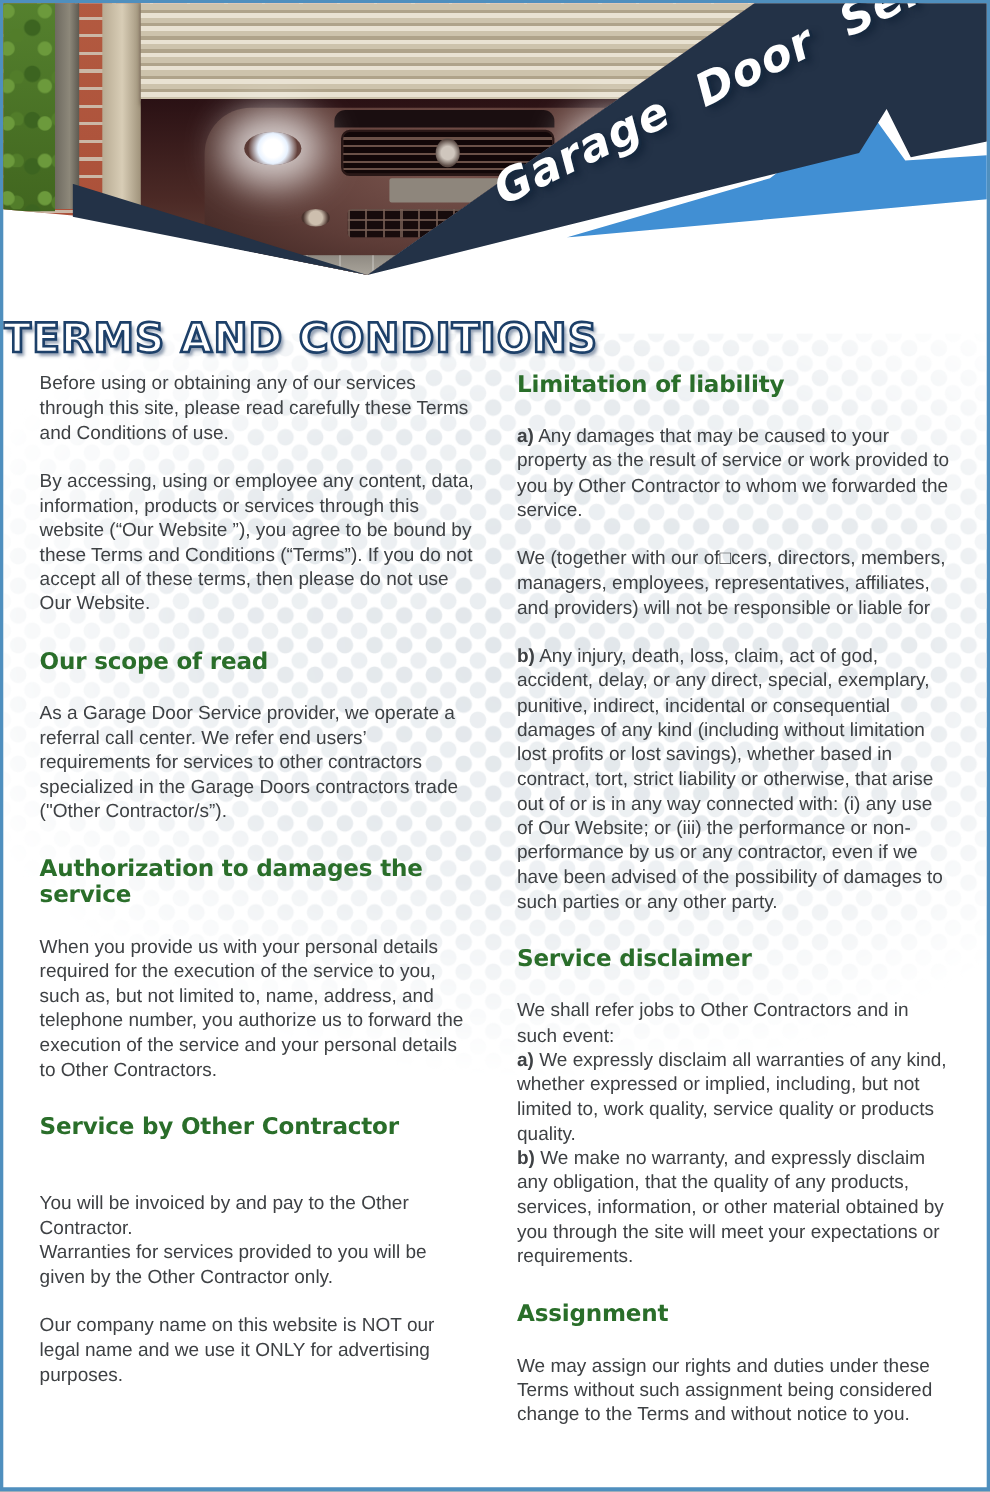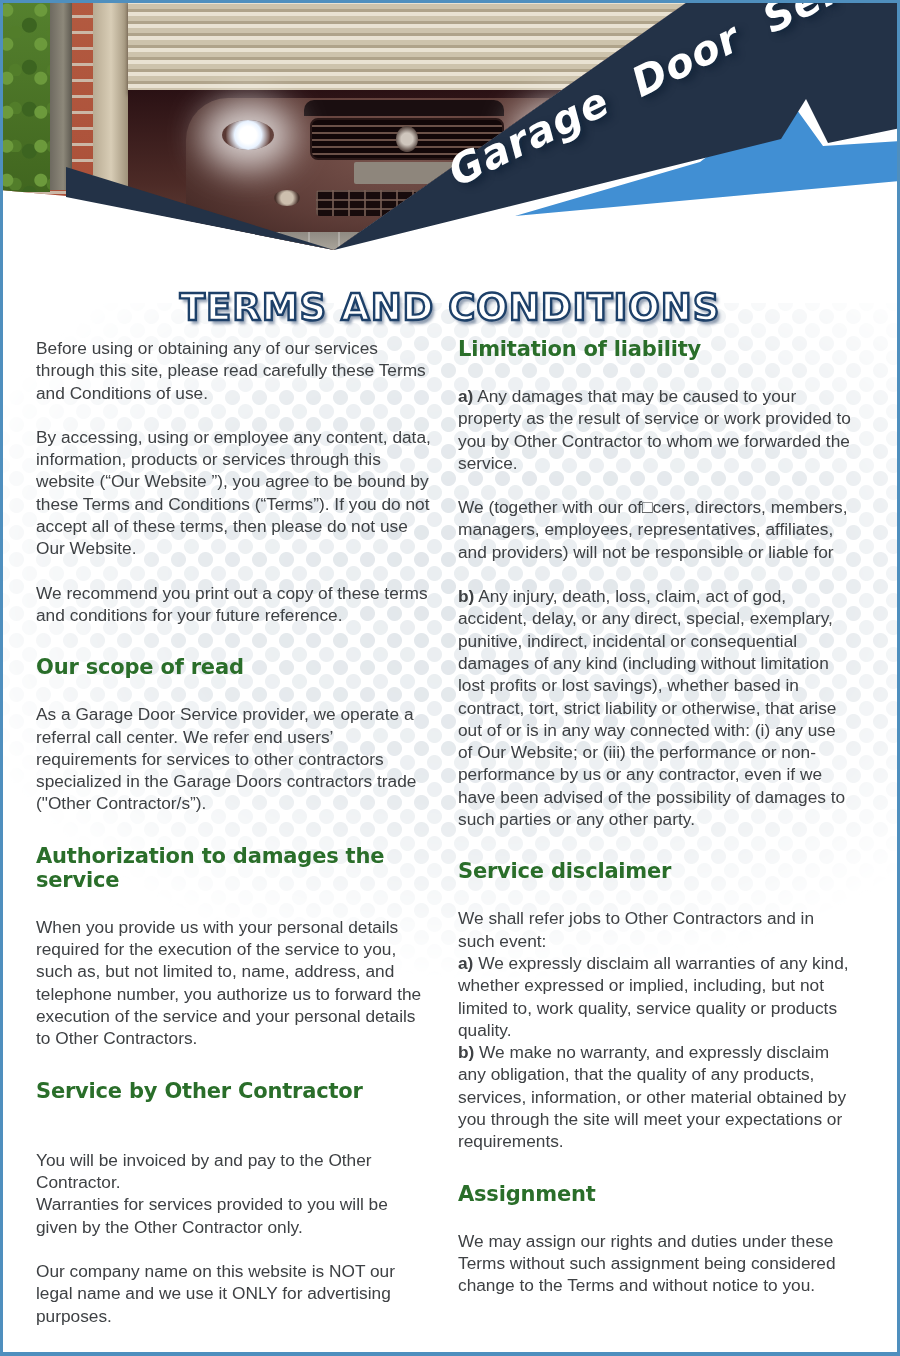--- a/index.html
+++ b/index.html
@@ -102,21 +102,21 @@
     position:absolute;left:462px;top:148px;height:48px;line-height:48px;
     transform:rotate(-26deg);transform-origin:0 100%;
     font-family:"DejaVu Sans","Liberation Sans",sans-serif;
     font-weight:bold;font-style:italic;font-size:41px;color:#ffffff;
     letter-spacing:1px;word-spacing:16px;white-space:nowrap;
     text-shadow:2px 2px 0 #16293f,4px 5px 7px rgba(10,25,45,.55);
   }
 
   
   .title{
-    position:absolute;left:0;top:258px;width:100%;text-align:center;
+    position:absolute;left:0;top:258px;width:100%;
     font-family:"DejaVu Sans","Liberation Sans",sans-serif;
     font-size:37px;font-weight:bold;letter-spacing:1px;
     color:#ffffff;-webkit-text-stroke:2.4px #1d4069;
     text-shadow:3px 4px 3px rgba(90,110,140,.65);
     z-index:3;
   }
 
   
   .dots{
     position:absolute;left:0;top:300px;width:900px;height:1000px;z-index:0;
@@ -128,21 +128,21 @@
     -webkit-mask-image:radial-gradient(ellipse 80% 50% at 56% 28%,#000 0%,rgba(0,0,0,.8) 45%,transparent 80%);
     mask-image:radial-gradient(ellipse 80% 50% at 56% 28%,#000 0%,rgba(0,0,0,.8) 45%,transparent 80%);
   }
 
   
   .col{
     position:absolute;top:331px;z-index:2;
     font-size:17.3px;line-height:22.3px;color:#3e4144;
   }
   .col-left{left:33px;width:396px;}
-  .col-right{left:455px;width:394px;}
+  .col-right{left:467px;width:394px;}
   .col p{margin:0 0 22px 0;}
   .col h2{
     margin:29px 0 24px 0;font-size:21px;line-height:24px;
     color:var(--green,#2a6e2a);font-weight:bold;
     font-family:"DejaVu Sans","Liberation Sans",sans-serif;letter-spacing:-0.2px;
   }
   .col > :first-child{margin-top:3px;}
   .b{font-weight:bold;}
 </style>
 </head>
@@ -179,21 +179,20 @@
     <div class="banner-text">Garage Door Service</div>
   </div>
 
   <h1 class="title">TERMS AND CONDITIONS</h1>
 
   <div class="dots"></div>
 
   <div class="col col-left" id="col-left">
       <p><span>Before using or obtaining any of our services through this site, please read carefully these Terms and Conditions of use.</span></p>
       <p><span>By accessing, using or employee any content, data, information, products or services through this website (“Our Website ”), you agree to be bound by these Terms and Conditions (“Terms”). If you do not accept all of these terms, then please do not use Our Website.</span></p>
-      <p><span>We recommend you print out a copy of these terms and conditions for your future reference.</span></p>
       <h2>Our scope of read</h2>
       <p><span>As a Garage Door Service provider, we operate a referral call center. We refer end users’ requirements for services to other contractors specialized in the Garage Doors contractors trade ("Other Contractor/s”).</span></p>
       <h2>Authorization to damages the service</h2>
       <p><span>When you provide us with your personal details required for the execution of the service to you, such as, but not limited to, name, address, and telephone number, you authorize us to forward the execution of the service and your personal details to Other Contractors.</span></p>
       <h2>Service by Other Contractor</h2>
       <p><br><span>You will be invoiced by and pay to the Other Contractor.</span><br><span>Warranties for services provided to you will be given by the Other Contractor only.</span></p>
       <p><span>Our company name on this website is NOT our legal name and we use it ONLY for advertising purposes.</span></p>
     </div>
   <div class="col col-right" id="col-right">
       <h2>Limitation of liability</h2>

